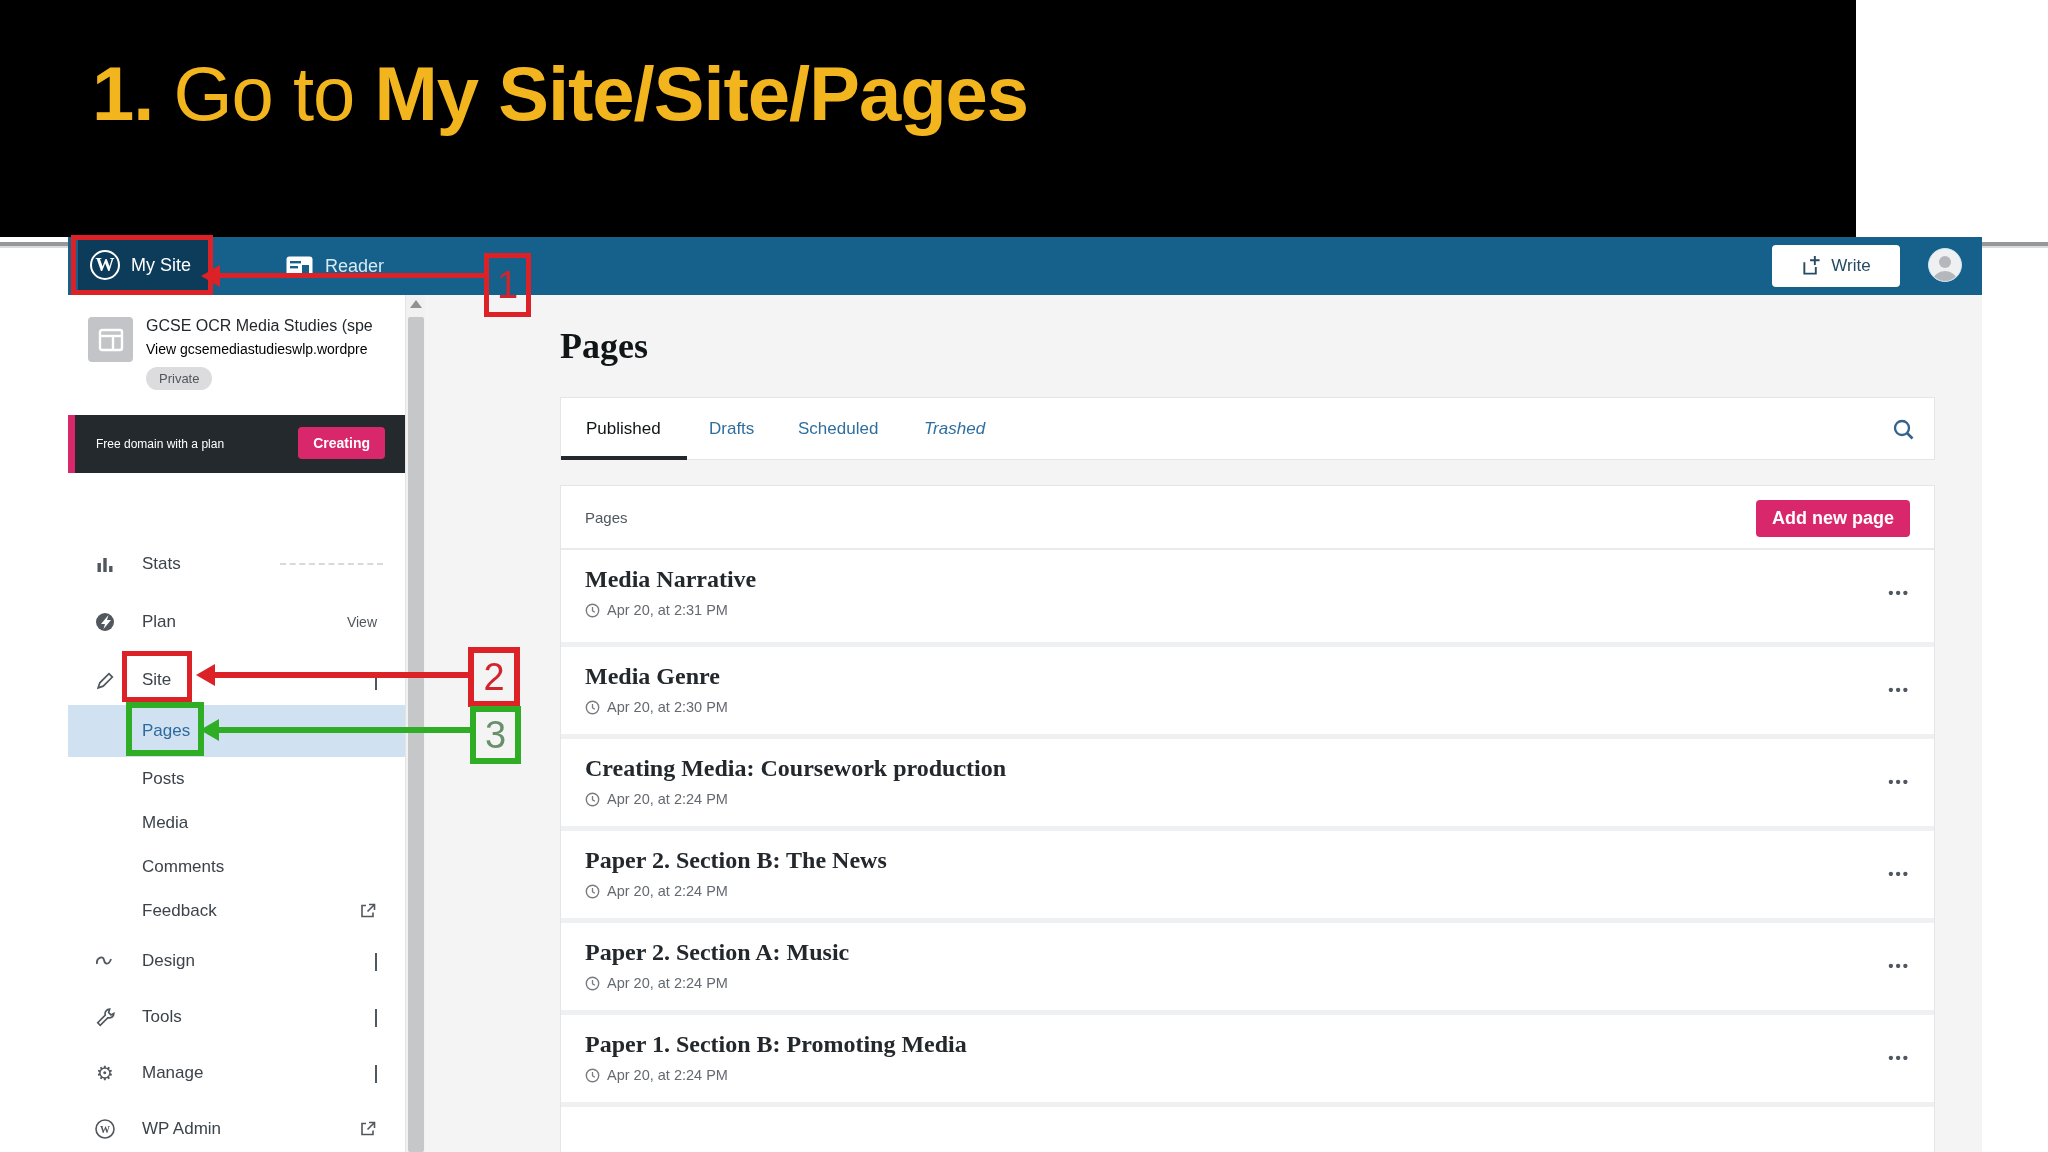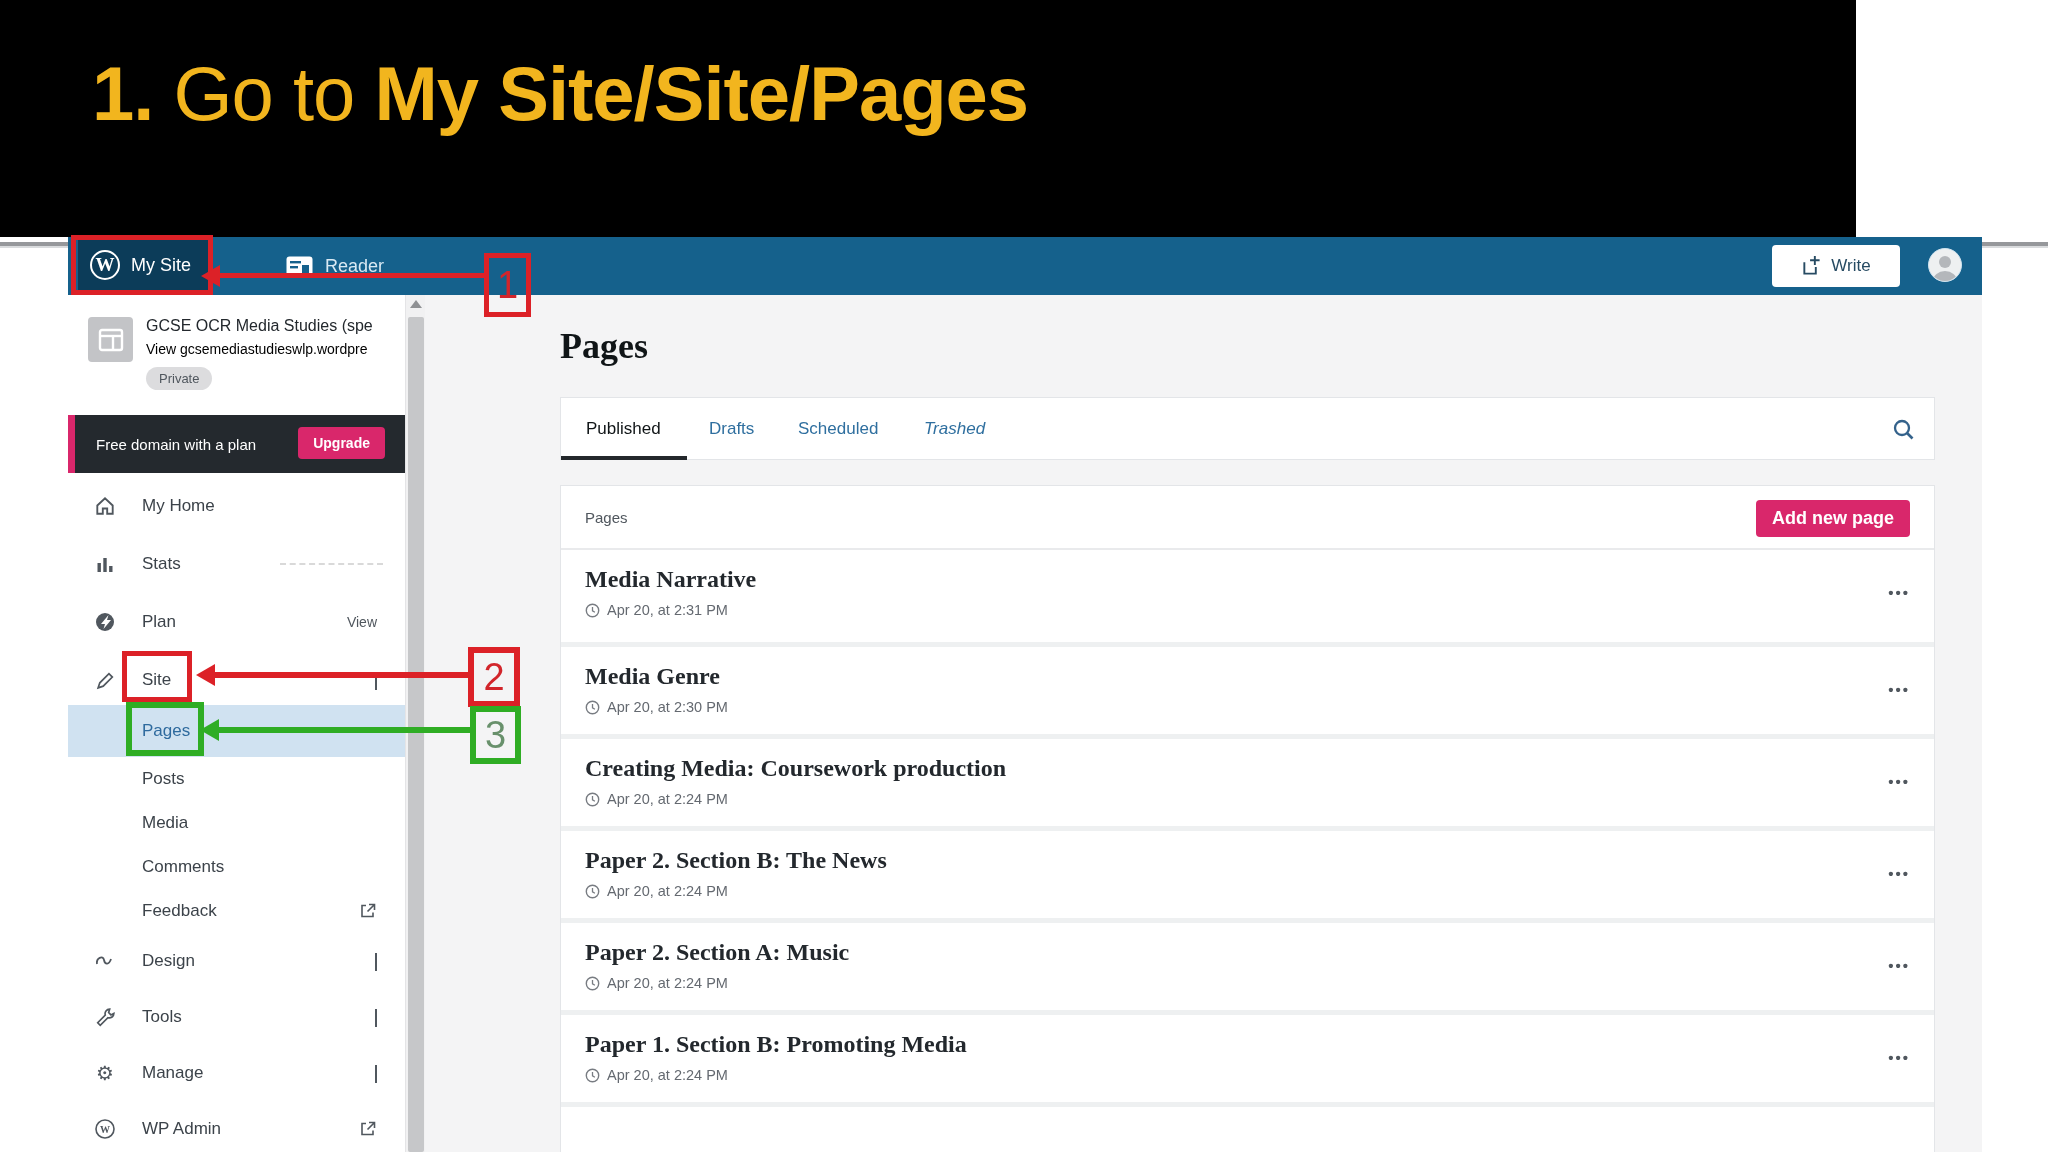--- a/index.html
+++ b/index.html
@@ -42,21 +42,21 @@
                border-radius:4px; display:flex; align-items:center; justify-content:center; }
   .site-name { position:absolute; left:78px; top:22px; width:252px; font-size:16px; color:#23282d;
                white-space:nowrap; overflow:hidden; }
   .site-url  { position:absolute; left:78px; top:46px; width:252px; font-size:14px; color:#000000;
                white-space:nowrap; overflow:hidden; }
   .privacy-pill { position:absolute; left:78px; top:72px; background:#dcdcde; color:#50575e;
                   font-size:13px; padding:4px 13px; border-radius:12px; }
   .upsell { position:absolute; left:0; top:120px; width:337px; height:58px; background:#24292e;
             display:flex; align-items:center; }
   .upsell-stripe { position:absolute; left:0; top:0; width:7px; height:58px; background:#d9276b; }
-  .upsell-text { color:#fff; font-size:15px; margin-left:28px; }
+  .upsell-text { color:#fff; font-size:12px; margin-left:28px; }
   .upgrade-btn { position:absolute; right:20px; top:12px; background:#d9276b; color:#fff;
                  font-size:14px; font-weight:700; padding:8px 15px; border-radius:4px; }
 
   .mi { position:absolute; left:0; width:337px; display:flex; align-items:center; }
   .mi .ic { position:absolute; left:26px; width:22px; height:22px; display:flex;
             align-items:center; justify-content:center; color:#50575e; }
   .mi .lbl { position:absolute; left:74px; font-size:17px; color:#3c434a; }
   .mi .acc { position:absolute; right:28px; color:#50575e; font-size:14px; }
   .mi.active { background:#d0e2f1; }
   .mi.active .lbl { color:#2e6a9e; }
@@ -174,31 +174,23 @@
         </svg>
       </div>
       <div class="site-name">GCSE OCR Media Studies (spe</div>
       <div class="site-url">View gcsemediastudieswlp.wordpre</div>
       <div class="privacy-pill">Private</div>
     </div>
 
     <div class="upsell">
       <div class="upsell-stripe"></div>
       <div class="upsell-text">Free domain with a plan</div>
-      <div class="upgrade-btn">Upgrade</div>
-    </div>
-
-    <div class="mi" style="top:186px;height:50px;">
-      <span class="ic">
-        <svg width="22" height="22" viewBox="0 0 20 20">
-            <path d="M3 9.5 10 3l7 6.5V17h-5v-4.7H8V17H3z" fill="none" stroke="#50575e" stroke-width="1.7"></path>
-          </svg>
-      </span>
-      <span class="lbl">My Home</span>
-    </div>
+      <div class="upgrade-btn">Creating</div>
+    </div>
+
 
     <div class="mi" style="top:244px;height:50px;">
       <span class="ic">
         <svg width="20" height="20" viewBox="0 0 20 20">
           <rect x="2.5" y="9" width="3.4" height="9" fill="#50575e"></rect>
           <rect x="8.3" y="4" width="3.4" height="14" fill="#50575e"></rect>
           <rect x="14.1" y="12" width="3.4" height="6" fill="#50575e"></rect>
         </svg>
       </span>
       <span class="lbl">Stats</span>

